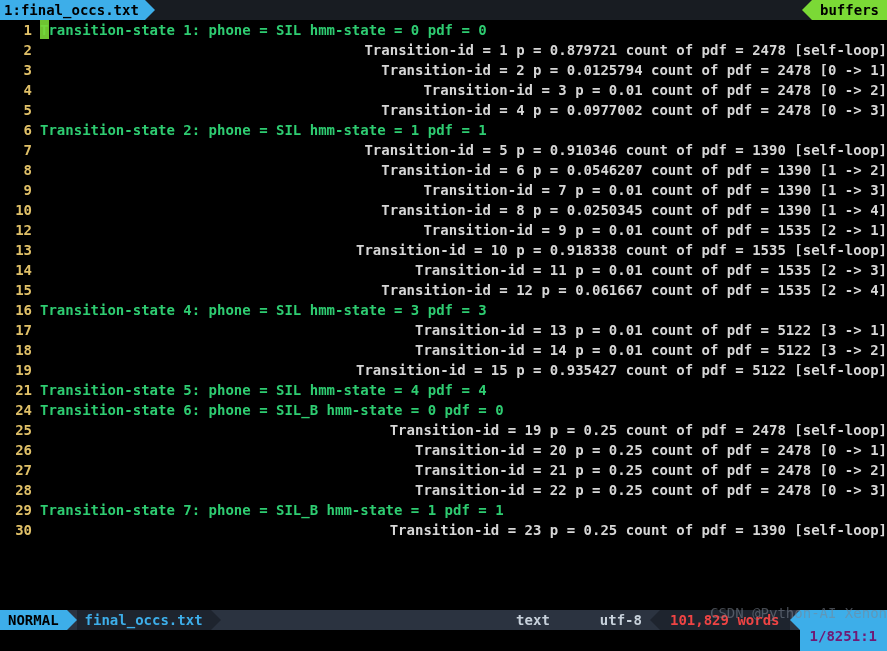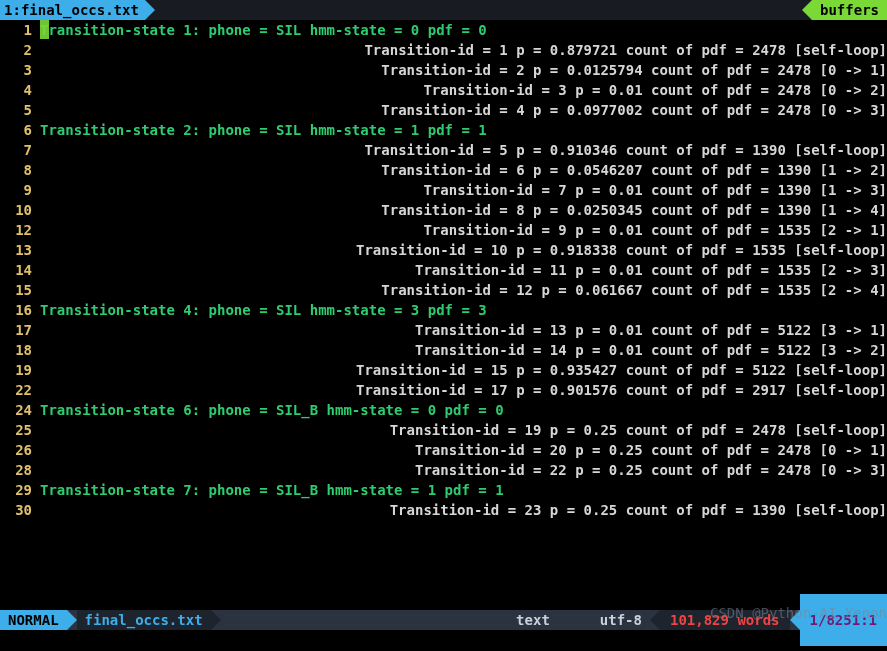--- a/index.html
+++ b/index.html
@@ -74,21 +74,21 @@
     position:absolute;
     left:40px; top:20px;
     width:9px; height:19px;
     background:#7bd936;
     opacity:.9;
   }
 
   
   .statusline {
     display:flex;
-    align-items:center;
+    align-items:flex-start;
     height:20px;
     background:#2b3340;
     color:#c7d1db;
   }
   .sl-seg { display:flex; align-items:center; padding:0 8px; }
   .sl-mode {
     background:#3daee9; color:#000; font-weight:bold;
   }
   .sl-sep-r { 
     width:0;height:0;
@@ -147,24 +147,25 @@
     <div class="line"><span class="gutter">9</span><span class="code trans-line"> Transition-id = 7 p = 0.01 count of pdf = 1390 [1 -&gt; 3]</span></div>
     <div class="line"><span class="gutter">10</span><span class="code trans-line"> Transition-id = 8 p = 0.0250345 count of pdf = 1390 [1 -&gt; 4]</span></div>
     <div class="line"><span class="gutter">12</span><span class="code trans-line"> Transition-id = 9 p = 0.01 count of pdf = 1535 [2 -&gt; 1]</span></div>
     <div class="line"><span class="gutter">13</span><span class="code trans-line"> Transition-id = 10 p = 0.918338 count of pdf = 1535 [self-loop]</span></div>
     <div class="line"><span class="gutter">14</span><span class="code trans-line"> Transition-id = 11 p = 0.01 count of pdf = 1535 [2 -&gt; 3]</span></div>
     <div class="line"><span class="gutter">15</span><span class="code trans-line"> Transition-id = 12 p = 0.061667 count of pdf = 1535 [2 -&gt; 4]</span></div>
     <div class="line"><span class="gutter">16</span><span class="code state-line">Transition-state 4: phone = SIL hmm-state = 3 pdf = 3</span></div>
     <div class="line"><span class="gutter">17</span><span class="code trans-line"> Transition-id = 13 p = 0.01 count of pdf = 5122 [3 -&gt; 1]</span></div>
     <div class="line"><span class="gutter">18</span><span class="code trans-line"> Transition-id = 14 p = 0.01 count of pdf = 5122 [3 -&gt; 2]</span></div>
     <div class="line"><span class="gutter">19</span><span class="code trans-line"> Transition-id = 15 p = 0.935427 count of pdf = 5122 [self-loop]</span></div>
-    <div class="line"><span class="gutter">22</span><span class="code trans-line"> Transition-id = 17 p = 0.901576 count of pdf = 2917 [self-loop]</span></div>
+    <div class="line"><span class="gutter">21</span><span class="code state-line">Transition-state 5: phone = SIL hmm-state = 4 pdf = 4</span></div>
     <div class="line"><span class="gutter">24</span><span class="code state-line">Transition-state 6: phone = SIL_B hmm-state = 0 pdf = 0</span></div>
     <div class="line"><span class="gutter">25</span><span class="code trans-line"> Transition-id = 19 p = 0.25 count of pdf = 2478 [self-loop]</span></div>
     <div class="line"><span class="gutter">26</span><span class="code trans-line"> Transition-id = 20 p = 0.25 count of pdf = 2478 [0 -&gt; 1]</span></div>
+    <div class="line"><span class="gutter">27</span><span class="code trans-line"> Transition-id = 21 p = 0.25 count of pdf = 2478 [0 -&gt; 2]</span></div>
     <div class="line"><span class="gutter">28</span><span class="code trans-line"> Transition-id = 22 p = 0.25 count of pdf = 2478 [0 -&gt; 3]</span></div>
     <div class="line"><span class="gutter">29</span><span class="code state-line">Transition-state 7: phone = SIL_B hmm-state = 1 pdf = 1</span></div>
     <div class="line"><span class="gutter">30</span><span class="code trans-line"> Transition-id = 23 p = 0.25 count of pdf = 1390 [self-loop]</span></div>
   </div>
 <div class="cursor"></div>
 
 <div class="statusline">
   <div class="sl-seg sl-mode">
     <span>NORMAL</span>
   </div>

